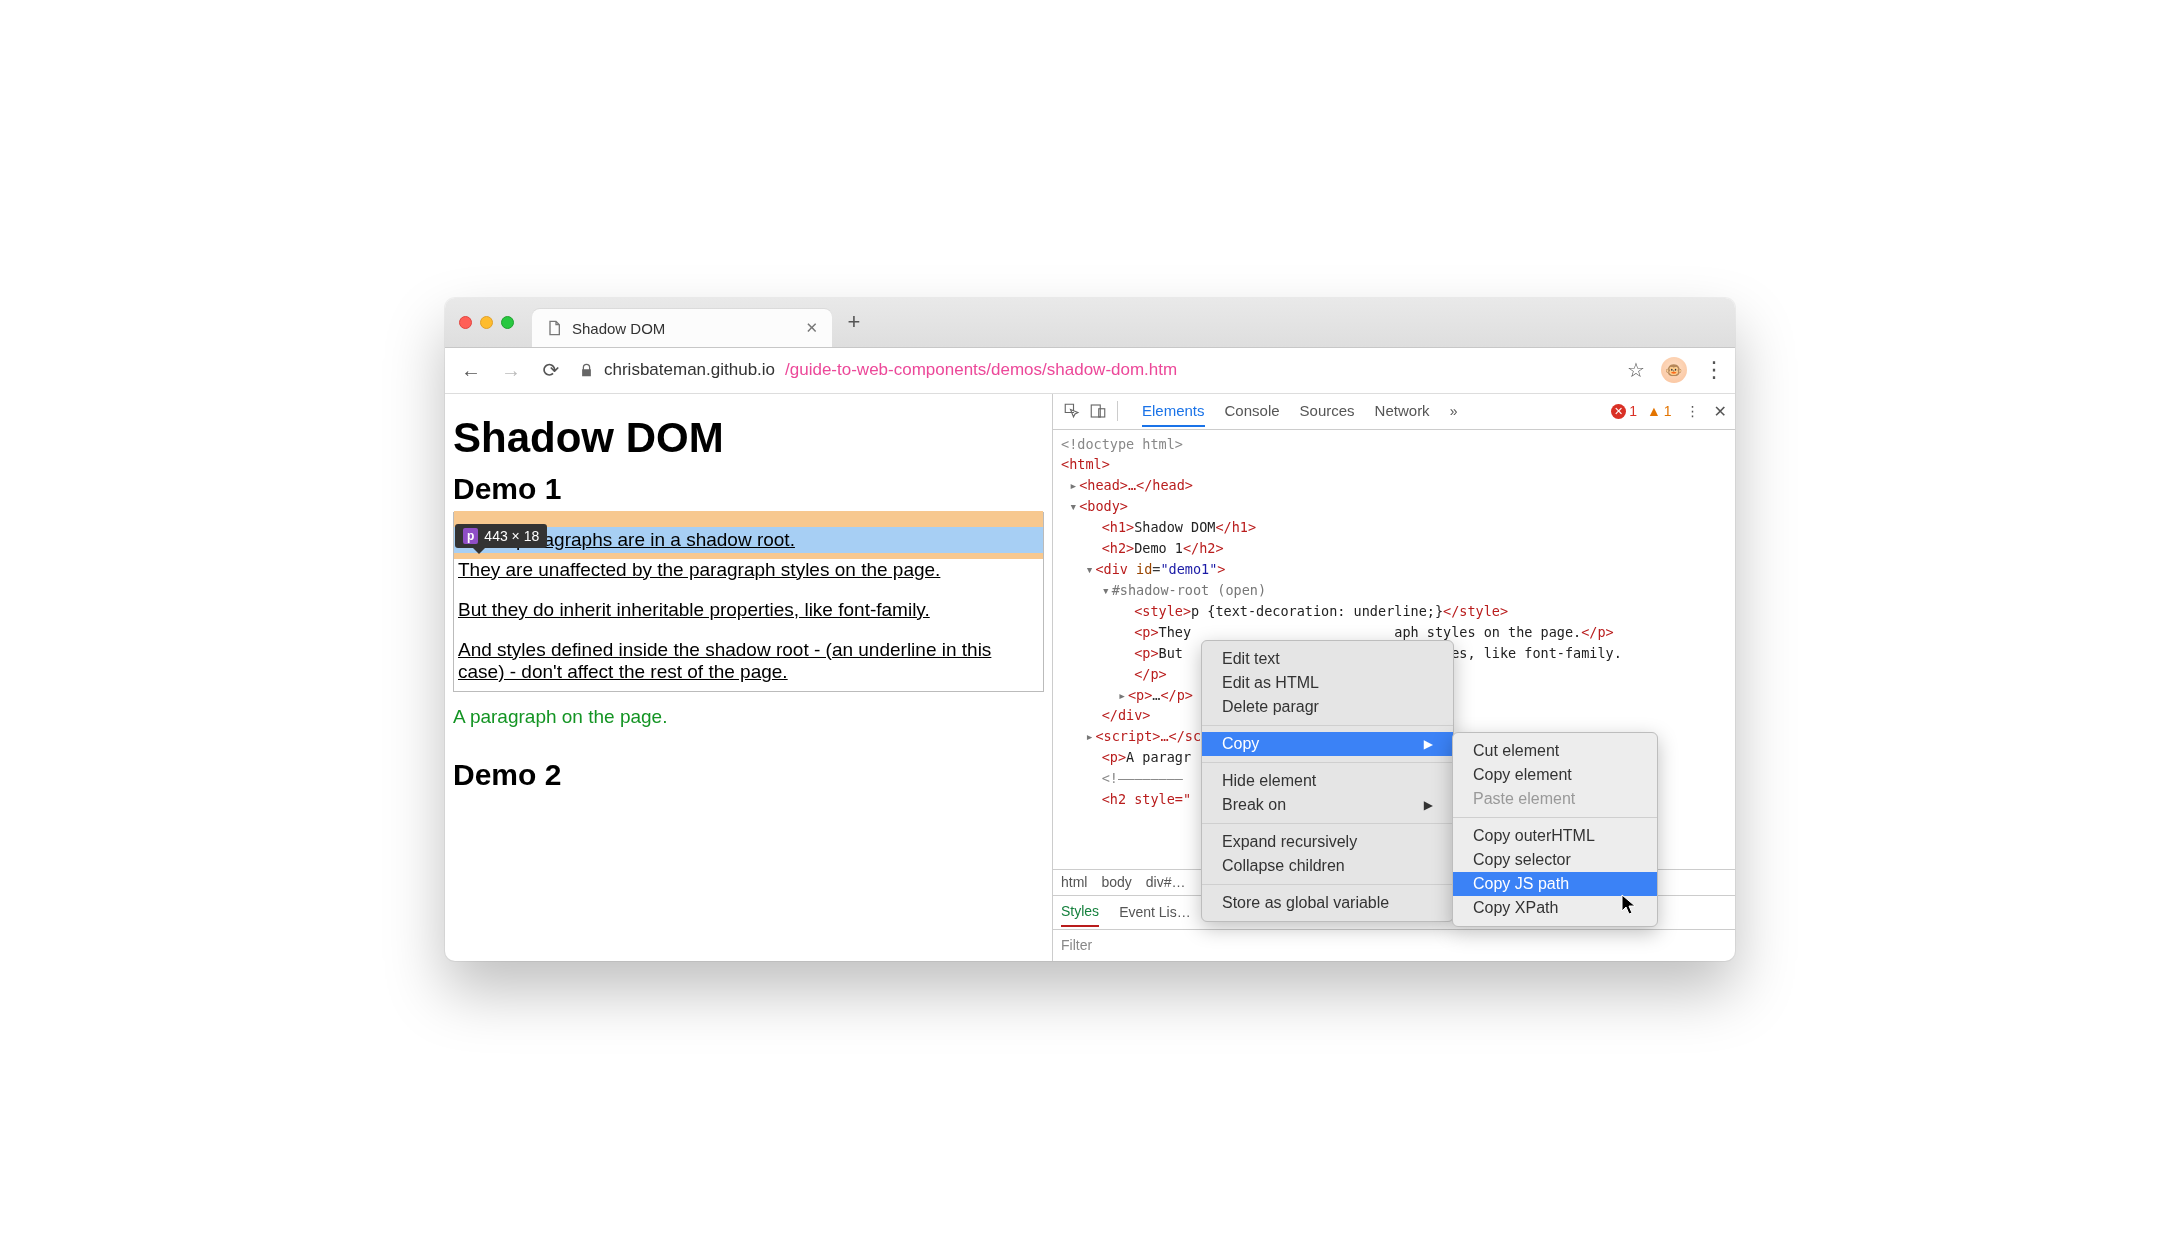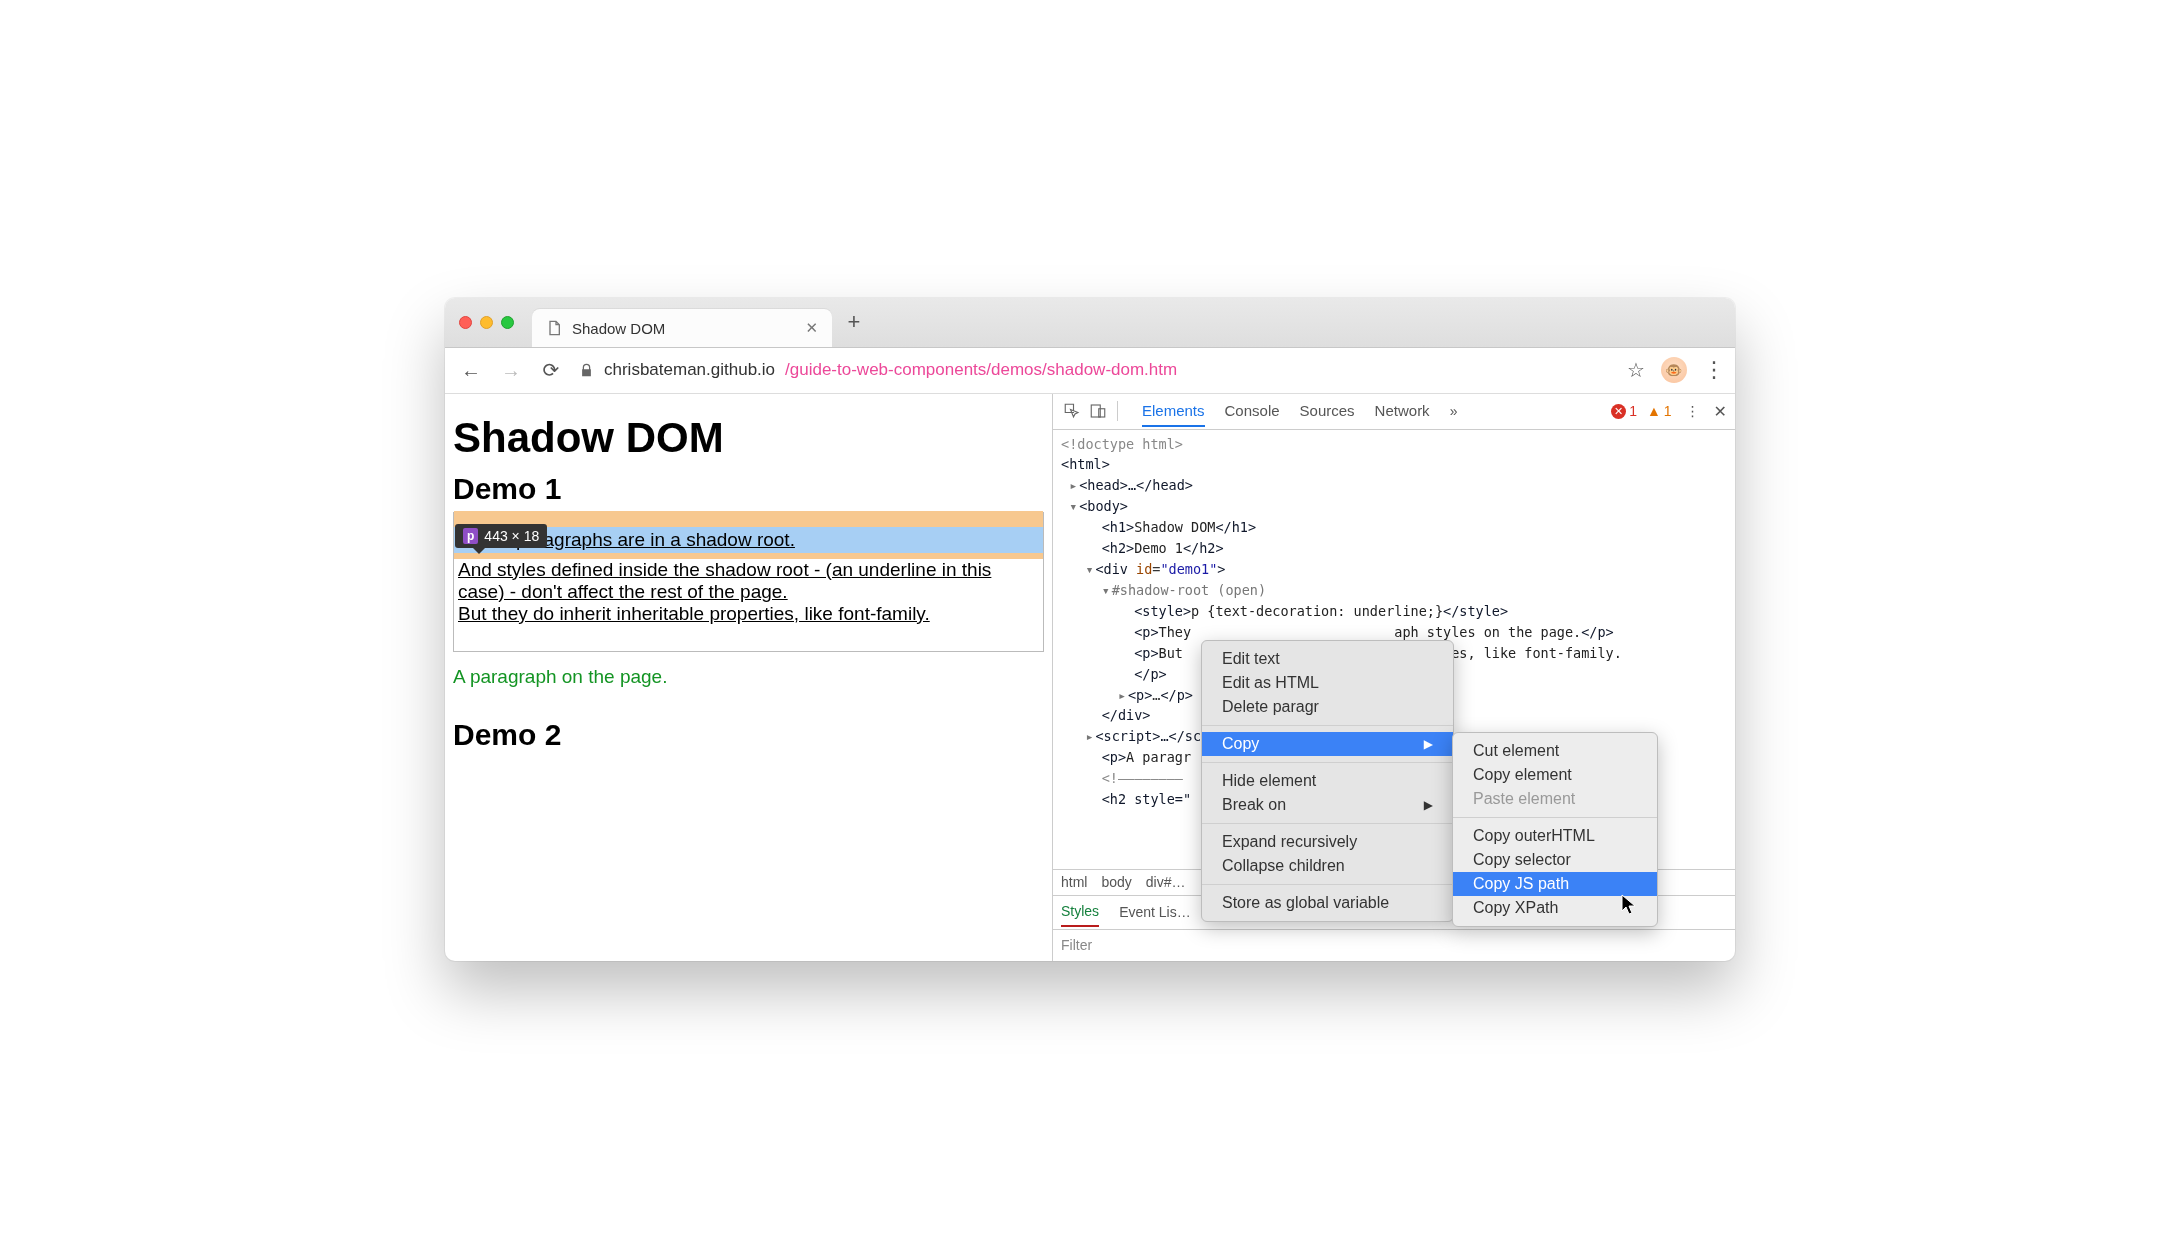--- a/index.html
+++ b/index.html
@@ -137,21 +137,21 @@
 .warn { color:#e37400; display:flex; align-items:center; gap:3px; font-size:14px; margin-left:6px; }
 .dom {
   font-family: Menlo, Consolas, monospace;
   font-size: 13.5px;
   line-height: 1.55;
   flex:1;
   overflow:hidden;
   padding: 4px 0;
 }
 .dom .l { white-space: pre; padding: 0 8px; }
-.dom .tag { color:#0f172a; }
+.dom .tag { color:#b91c1c; }
 .dom .attr { color:#994500; }
 .dom .val { color:#1a1aa6; }
 .dom .txt { color:#222; }
 .dom .shadow { color:#777; }
 .dom .comment { color:#888; }
 .dom .sel { background:#3b82f6; color:#fff; display:block; position:relative; }
 .dom .sel .tag, .dom .sel .txt { color:#fff; }
 .dom .sel .dollar { color:#cfe4ff; }
 .dom .sel::before {
   content:'•••';
@@ -277,22 +277,23 @@
       <span>443 × 18</span>
     </div>
 
     <div class="page">
       <h1>Shadow DOM</h1>
       <h2>Demo 1</h2>
       <div class="demo1">
         <div class="highlight-wrap">
           <div class="highlight-p">These paragraphs are in a shadow root.</div>
         </div>
+        <p>They are unaffected by the paragraph styles on the page.</p>
+        <p>But they do inherit inheritable properties, like font-family.</p>
         <p style="margin-bottom:0">And styles defined inside the shadow root - (an underline in this case) - don't affect the rest of the page.</p>
-        <p>But they do inherit inheritable properties, like font-family.</p>
       </div>
       <p class="outside">A paragraph on the page.</p>
       <h2 style="margin-top:30px">Demo 2</h2>
     </div>
 
     <div class="devtools">
       <div class="dt-head">
         <svg class="icon" viewBox="0 0 24 24">
             <path fill="none" stroke="currentColor" stroke-width="1.5" d="M3 3h11v11H3z M10 10l10 4-4 2-2 4z"></path>
           </svg>

